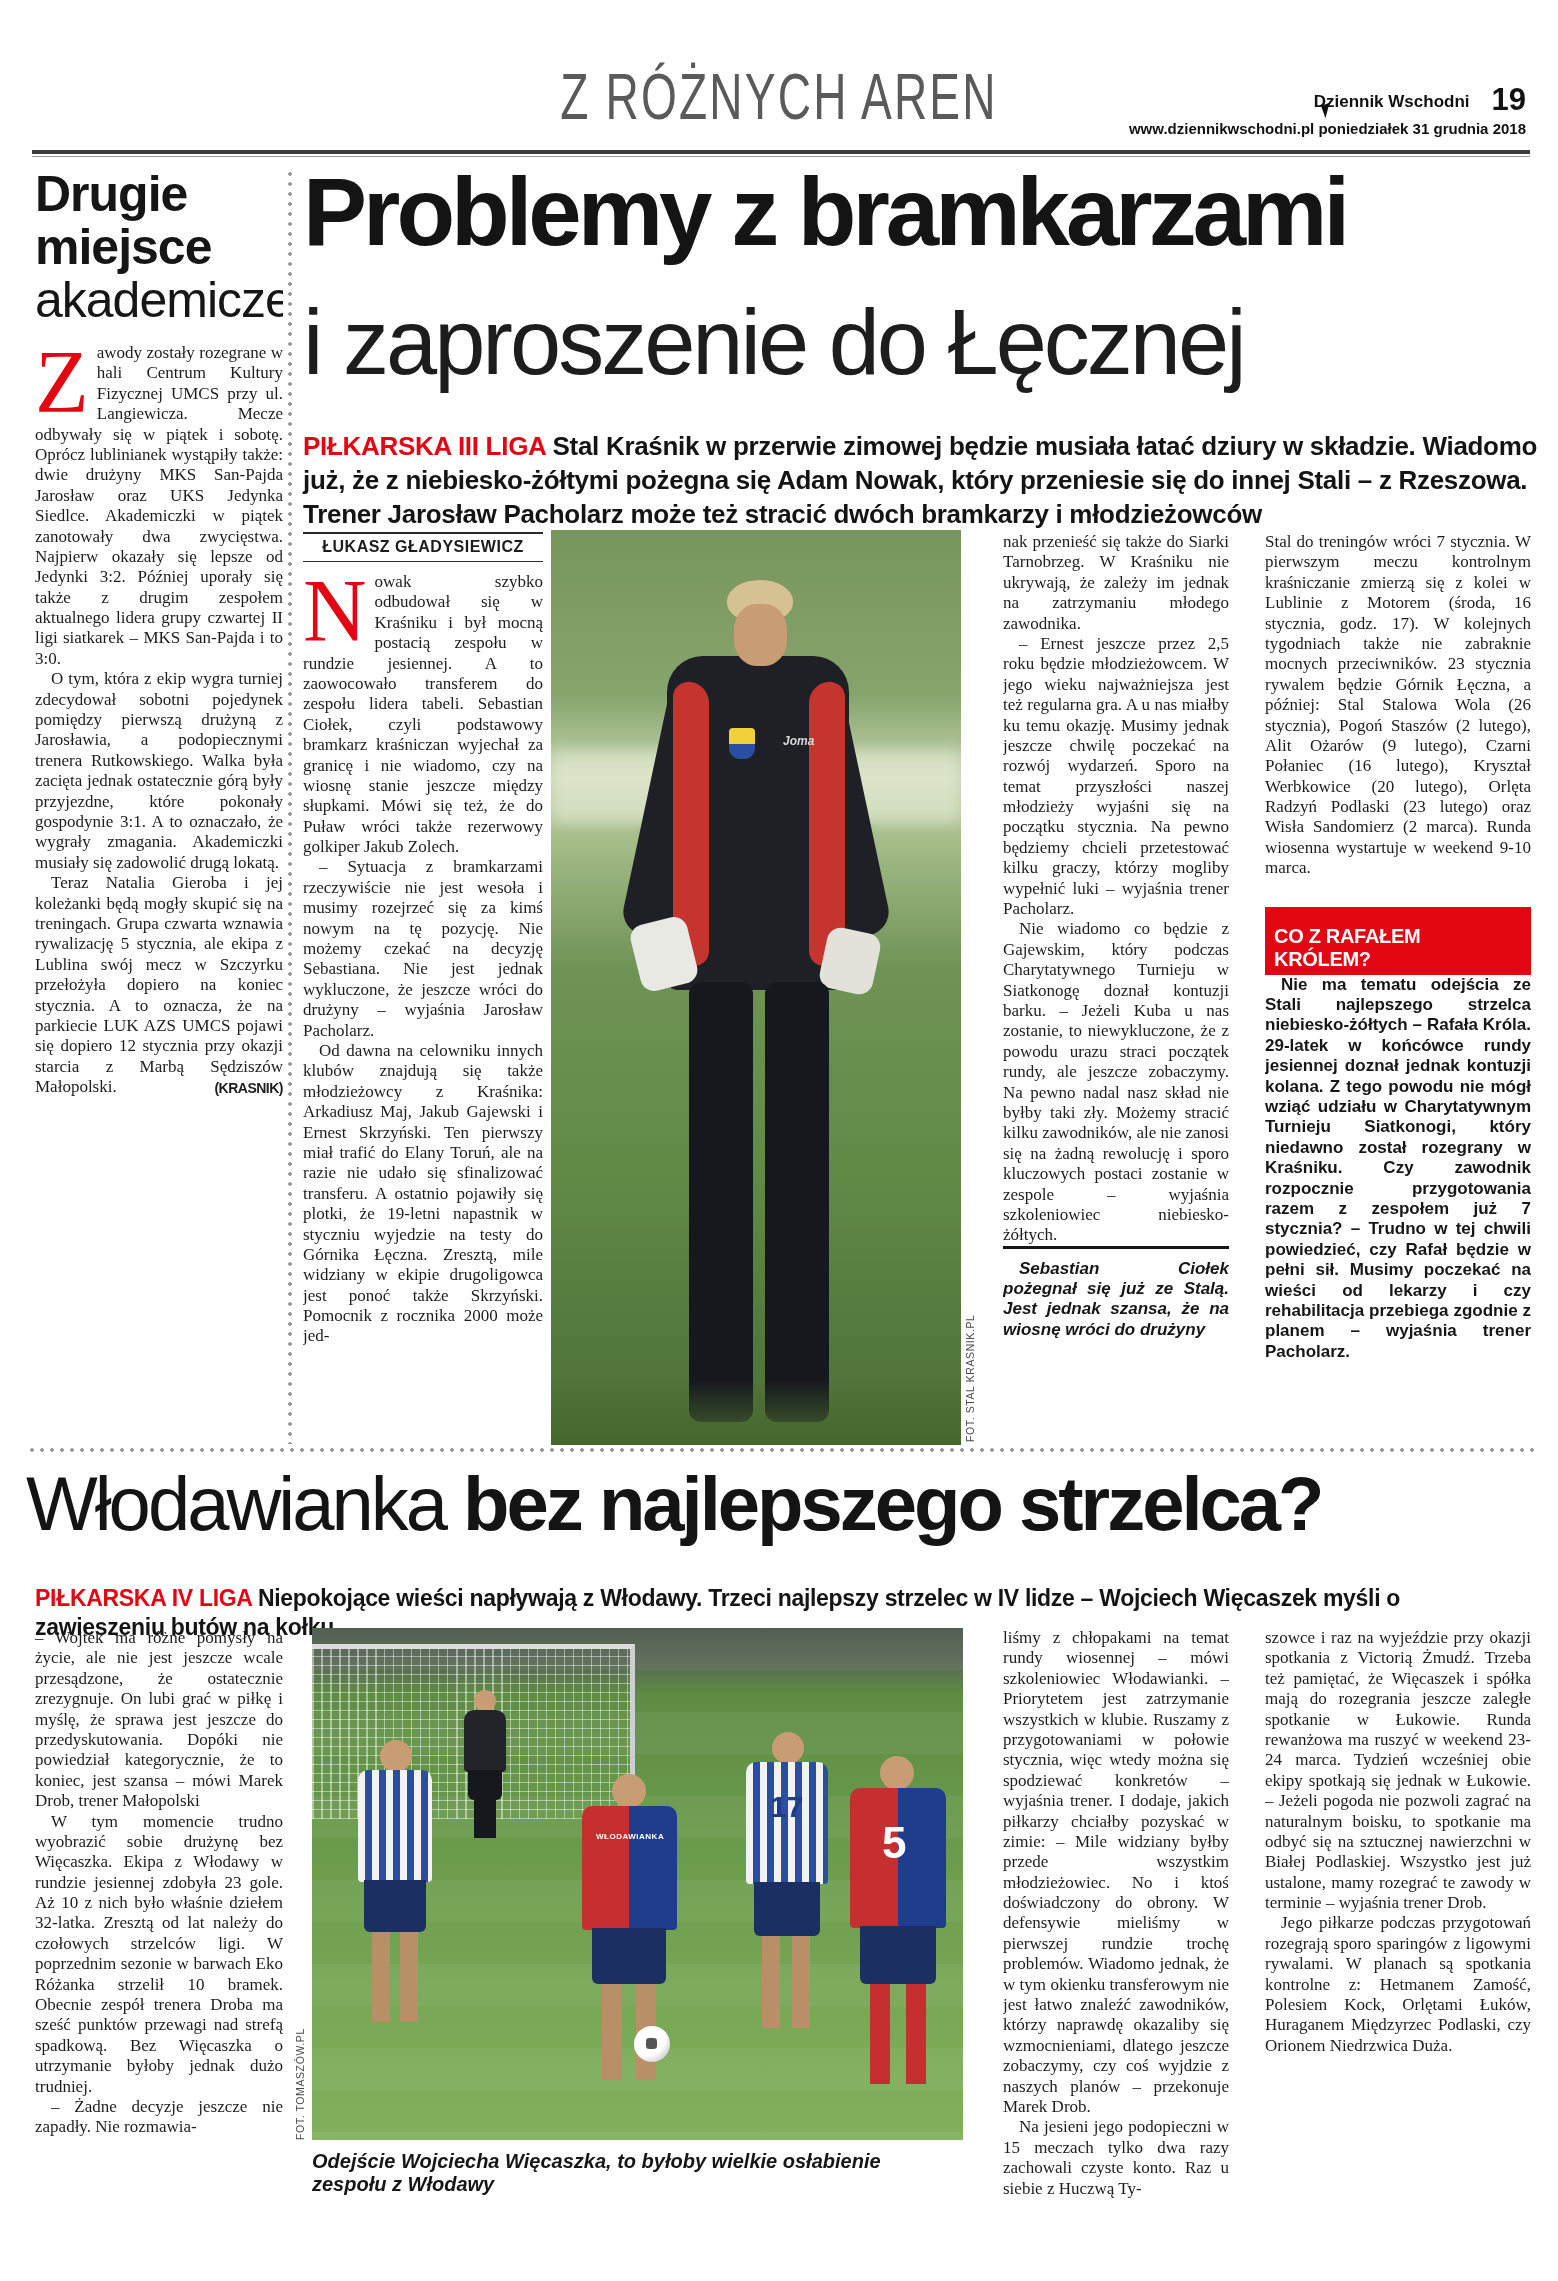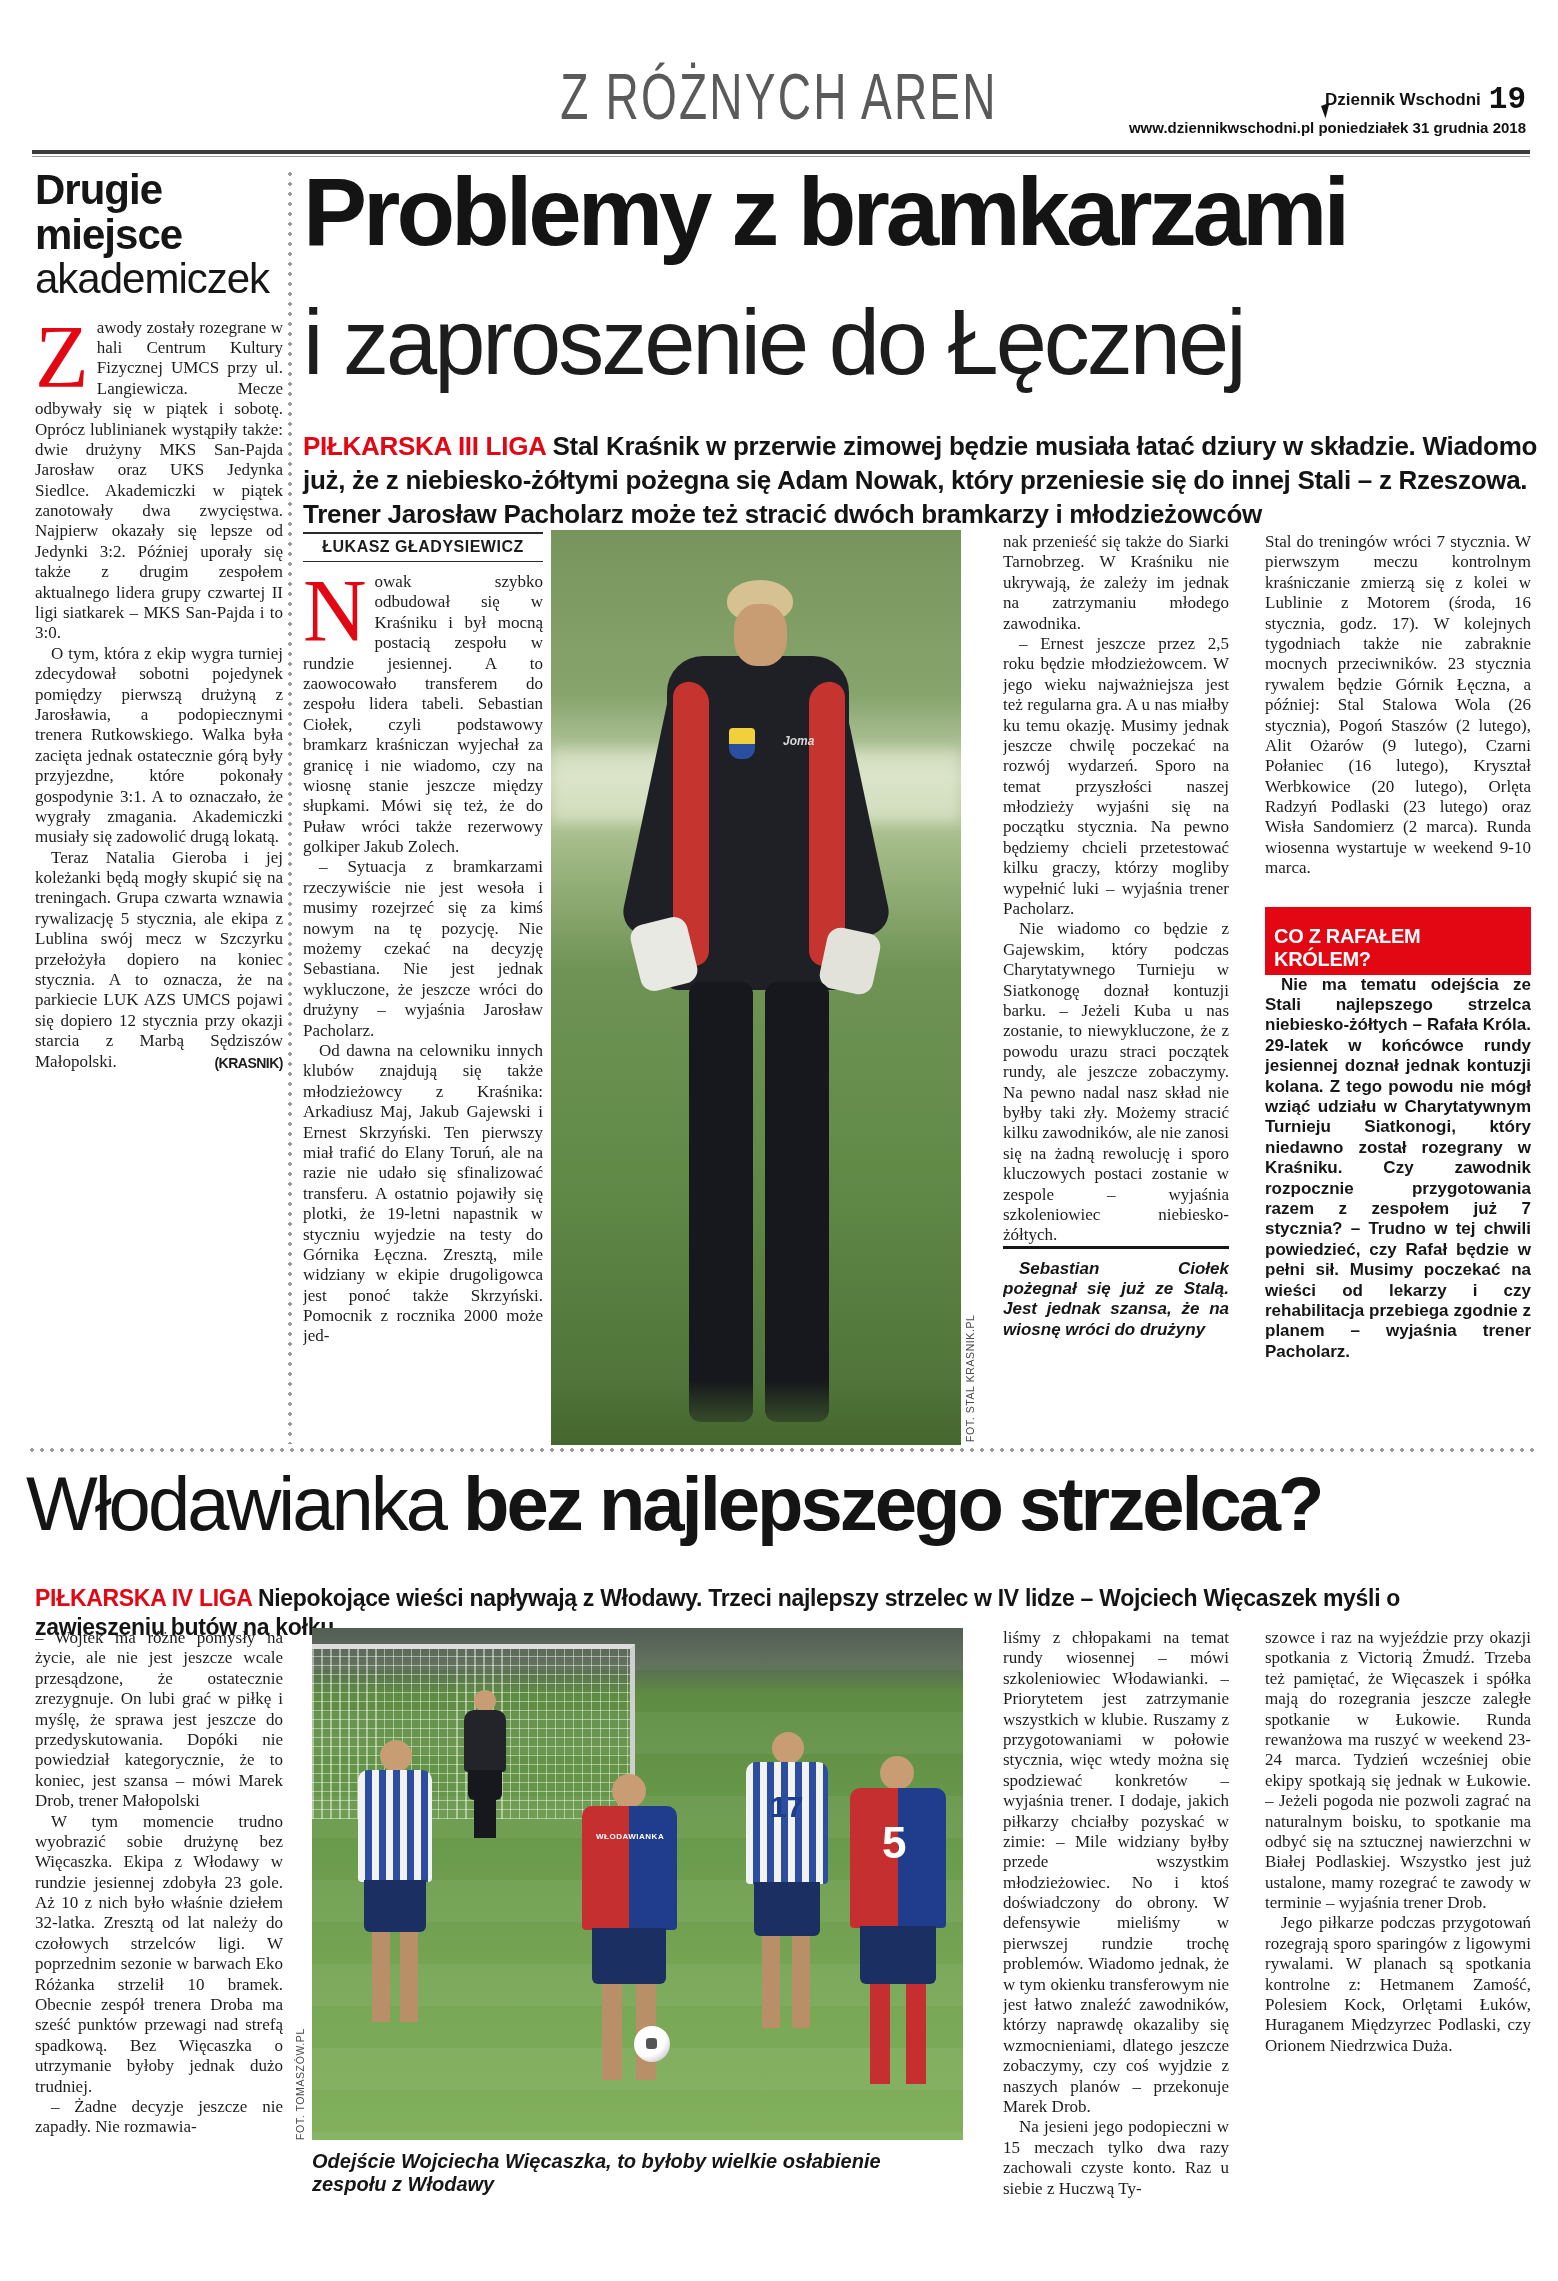--- a/index.html
+++ b/index.html
@@ -4,36 +4,36 @@
 <style>
   html,body{margin:0;padding:0;background:#e8e8e8;}
   .page{position:relative;width:1558px;height:2281px;background:#ffffff;overflow:hidden;
         font-family:"Liberation Serif",serif;color:#1c1c1c;}
   
   .section-title{position:absolute;left:0;right:0;top:60px;text-align:center;
      font-family:"Liberation Sans",sans-serif;font-weight:400;font-size:64px;color:#5a5a5a;
      transform:scaleX(0.72);letter-spacing:3px;}
   .masthead{position:absolute;right:32px;top:82px;text-align:right;font-family:"Liberation Sans",sans-serif;}
   .mast-line1{font-weight:700;font-size:17px;color:#111;}
-  .mast-page{font-size:31px;font-weight:700;margin-left:8px;vertical-align:-3px;font-family:Liberation Mono, monospace;}
+  .mast-page{font-size:31px;font-weight:700;margin-left:22px;vertical-align:-3px;}
   .mast-line2{font-weight:700;font-size:15px;color:#111;margin-top:2px;}
   .cursor{position:absolute;left:1323px;top:104px;width:0;height:0;
      border-top:13px solid #111;border-right:9px solid transparent;transform:rotate(-20deg);}
   .rule-a{position:absolute;left:32px;right:28px;top:150px;height:4px;background:#3d3d3d;}
   .rule-b{position:absolute;left:32px;right:28px;top:156px;height:1px;background:#9a9a9a;}
   
   .vdots{position:absolute;left:288px;top:172px;width:4px;height:1272px;
      background-image:radial-gradient(circle at 2px 2px,#9c9c9c 1.7px,transparent 2.1px);
      background-size:4px 10px;background-repeat:repeat-y;}
   .hdots{position:absolute;left:30px;top:1448px;width:1505px;height:4px;
      background-image:radial-gradient(circle at 2px 2px,#9c9c9c 1.7px,transparent 2.1px);
      background-size:10px 4px;background-repeat:repeat-x;}
   
   .left-art{position:absolute;left:35px;top:168px;width:248px;height:1272px;overflow:hidden;}
-  .la-title{font-family:"Liberation Sans",sans-serif;font-size:42px;line-height:1.06;
+  .la-title{font-family:"Liberation Sans",sans-serif;font-size:50px;line-height:1.06;
      letter-spacing:-1px;color:#161616;}
   .la-title .bold{font-weight:700;}
   .la-title .light{font-weight:400;}
   .la-lead{margin-top:16px;font-family:"Liberation Sans",sans-serif;font-weight:700;
      font-size:20px;line-height:1.2;color:#161616;}
   .kicker{color:#e30613;font-weight:700;}
   .la-body{margin-top:16px;}
   .bodytext p{margin:0;font-size:17px;line-height:1.2;text-align:justify;text-indent:16px;}
   .bodytext p.first{text-indent:0;}
   .dropcap{float:left;color:#e30613;font-family:"Liberation Serif",serif;font-weight:400;

